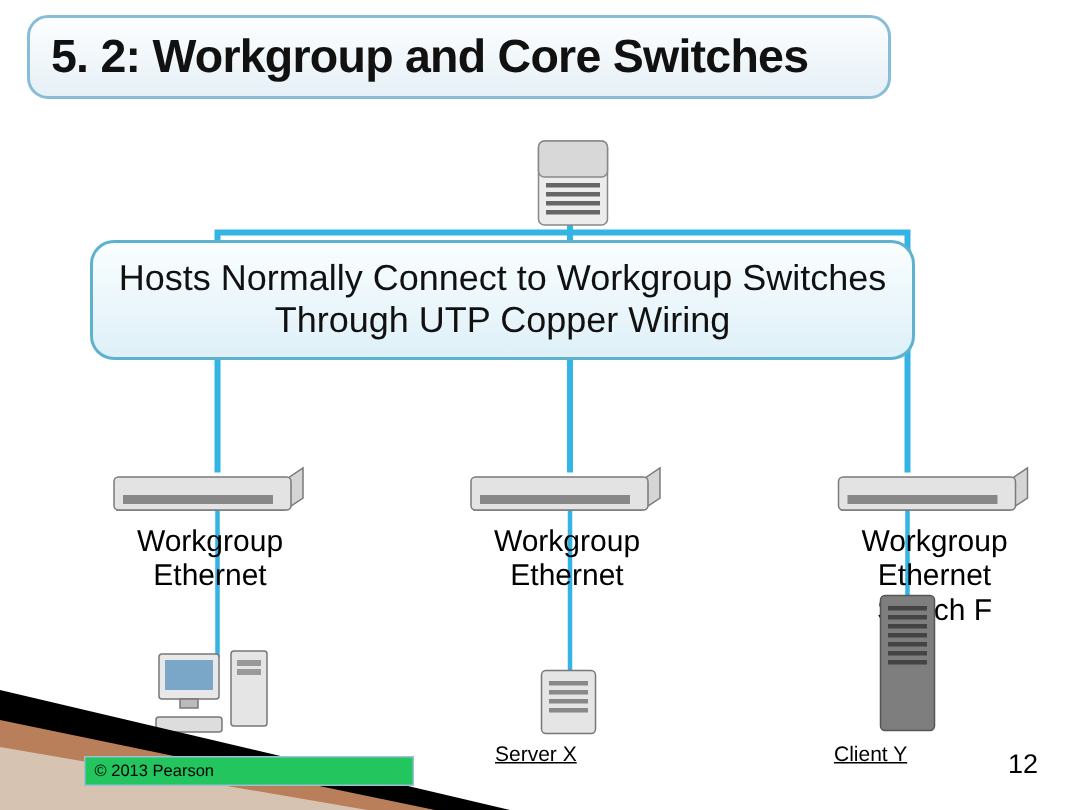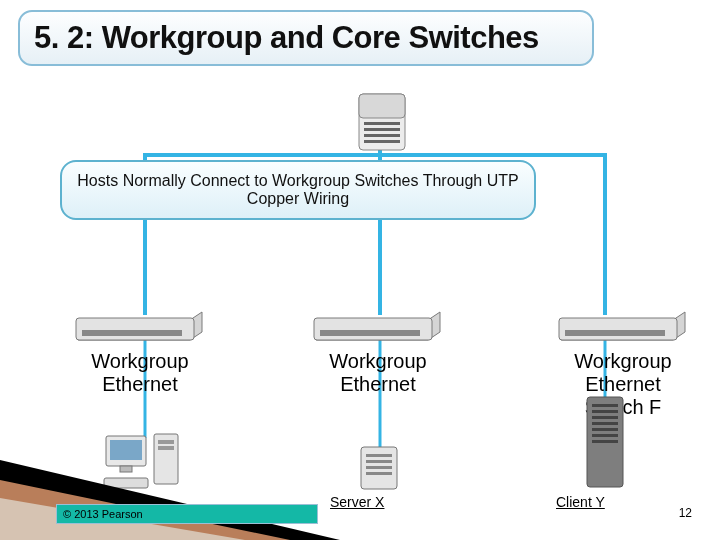--- a/index.html
+++ b/index.html
@@ -6,35 +6,35 @@
   body { width: 720px; height: 540px; font-family: Arial, sans-serif; background: #fff; position: relative; overflow: hidden; }
   .title-box {
     position: absolute; top: 10px; left: 18px; width: 576px;
     border: 2px solid #88bdd8; border-radius: 14px;
     background: linear-gradient(#fdfeff, #e6f0f6);
     padding: 8px 14px;
     font-weight: bold; font-size: 31px; color: #111;
     letter-spacing: -0.5px;
   }
   .subtitle-box {
-    position: absolute; top: 160px; left: 60px; width: 476px;
+    position: absolute; top: 160px; left: 60px; width: 550px;
     border: 2px solid #5db2cf; border-radius: 16px;
     background: linear-gradient(#fafeff, #def0f8);
     padding: 10px 14px; text-align: center;
-    font-size: 16px; color: #111;
+    font-size: 24px; color: #111;
   }
   .lines { position: absolute; top: 0; left: 0; width: 720px; height: 540px; pointer-events: none; }
   .core-switch { position: absolute; left: 352px; top: 88px; }
   .switch-node { position: absolute; text-align: center; }
   .switch-node .label { font-size: 20px; margin-top: 6px; line-height: 1.15; }
   .host-label { position: absolute; font-size: 14px; text-align: left; text-decoration: underline; }
-  .page-num { position: absolute; right: 28px; bottom: 20px; font-size: 12px; margin-top: 33px; }
+  .page-num { position: absolute; right: 28px; bottom: 20px; font-size: 18px; margin-top: 33px; }
   .copyright-box {
-    position: absolute; left: 56px; bottom: 16px; width: 262px;
-    border: 1px solid #9bbfd5; background: #14b8a6;
+    position: absolute; left: 56px; bottom: 16px; width: 220px;
+    border: 1px solid #9bbfd5; background: #22c55e;
     font-size: 11px; padding: 3px 6px;
   }
   .decor-tri { position: absolute; left: 0; bottom: 0; }
 </style>
 </head>
 <body>
 
 <svg class="lines">
 
   <path d="M 380 145 L 380 155 L 145 155 L 145 315" stroke="#34b4e4" stroke-width="4" fill="none"></path>

